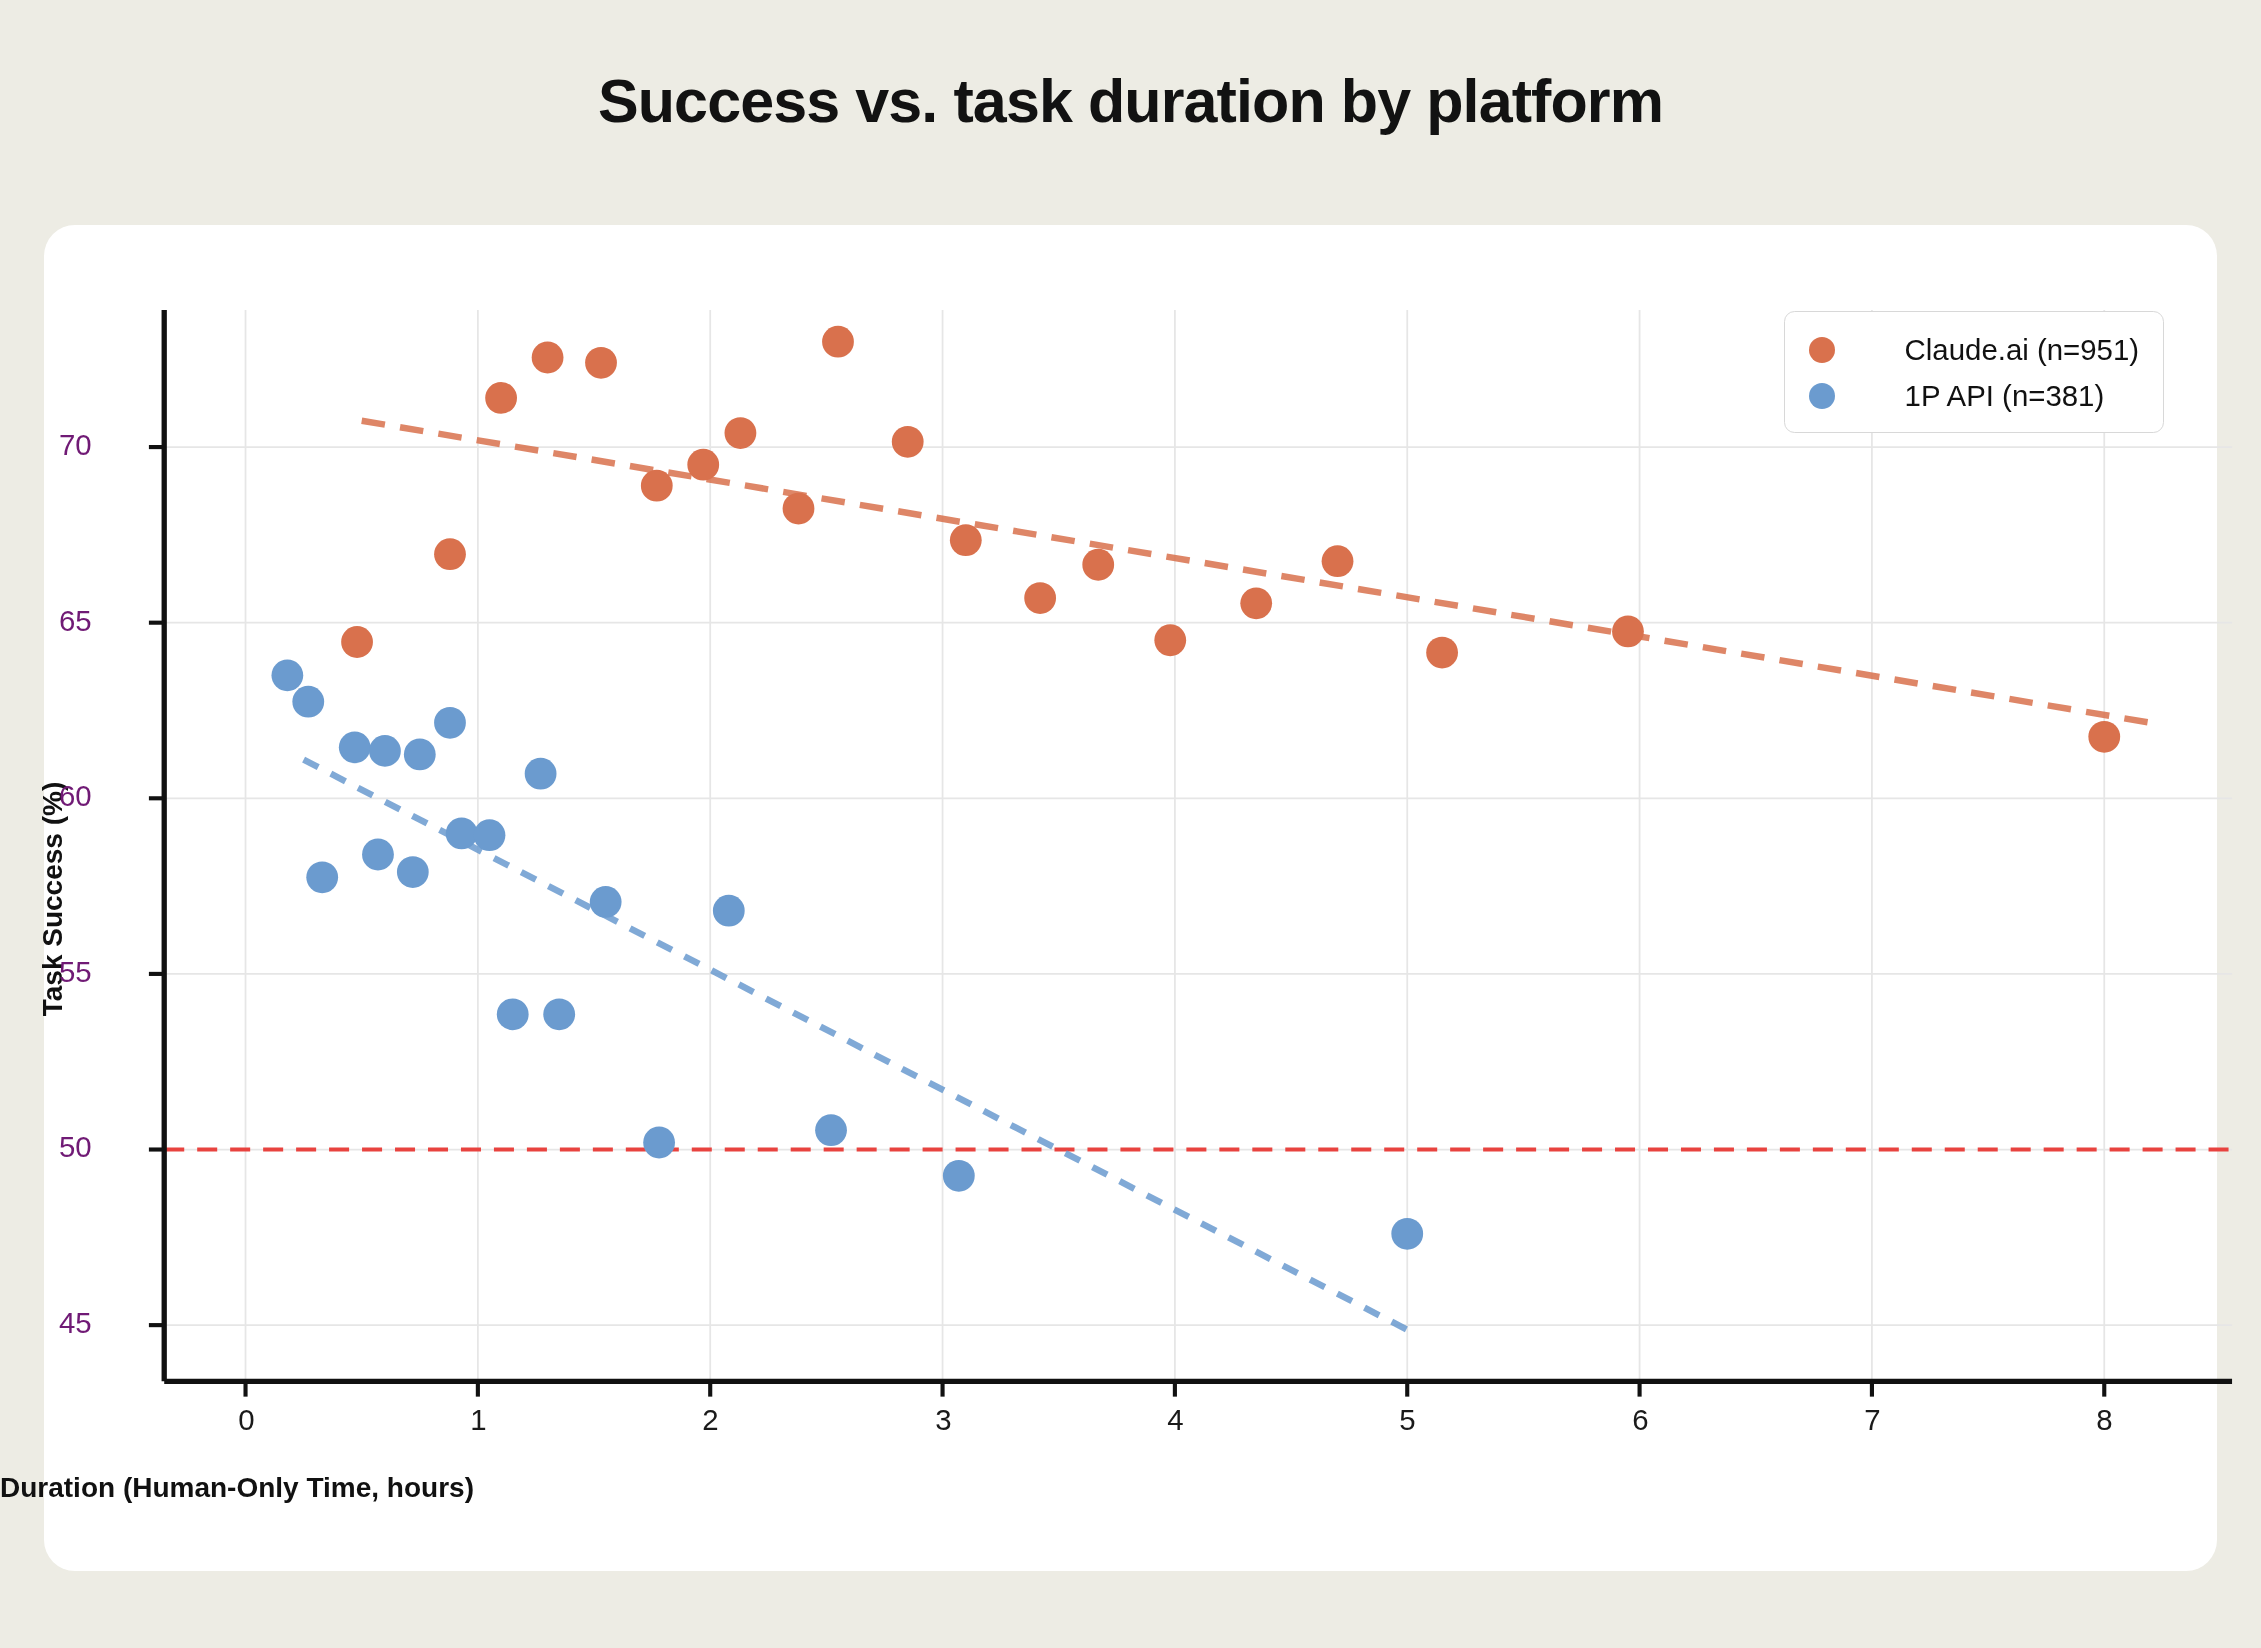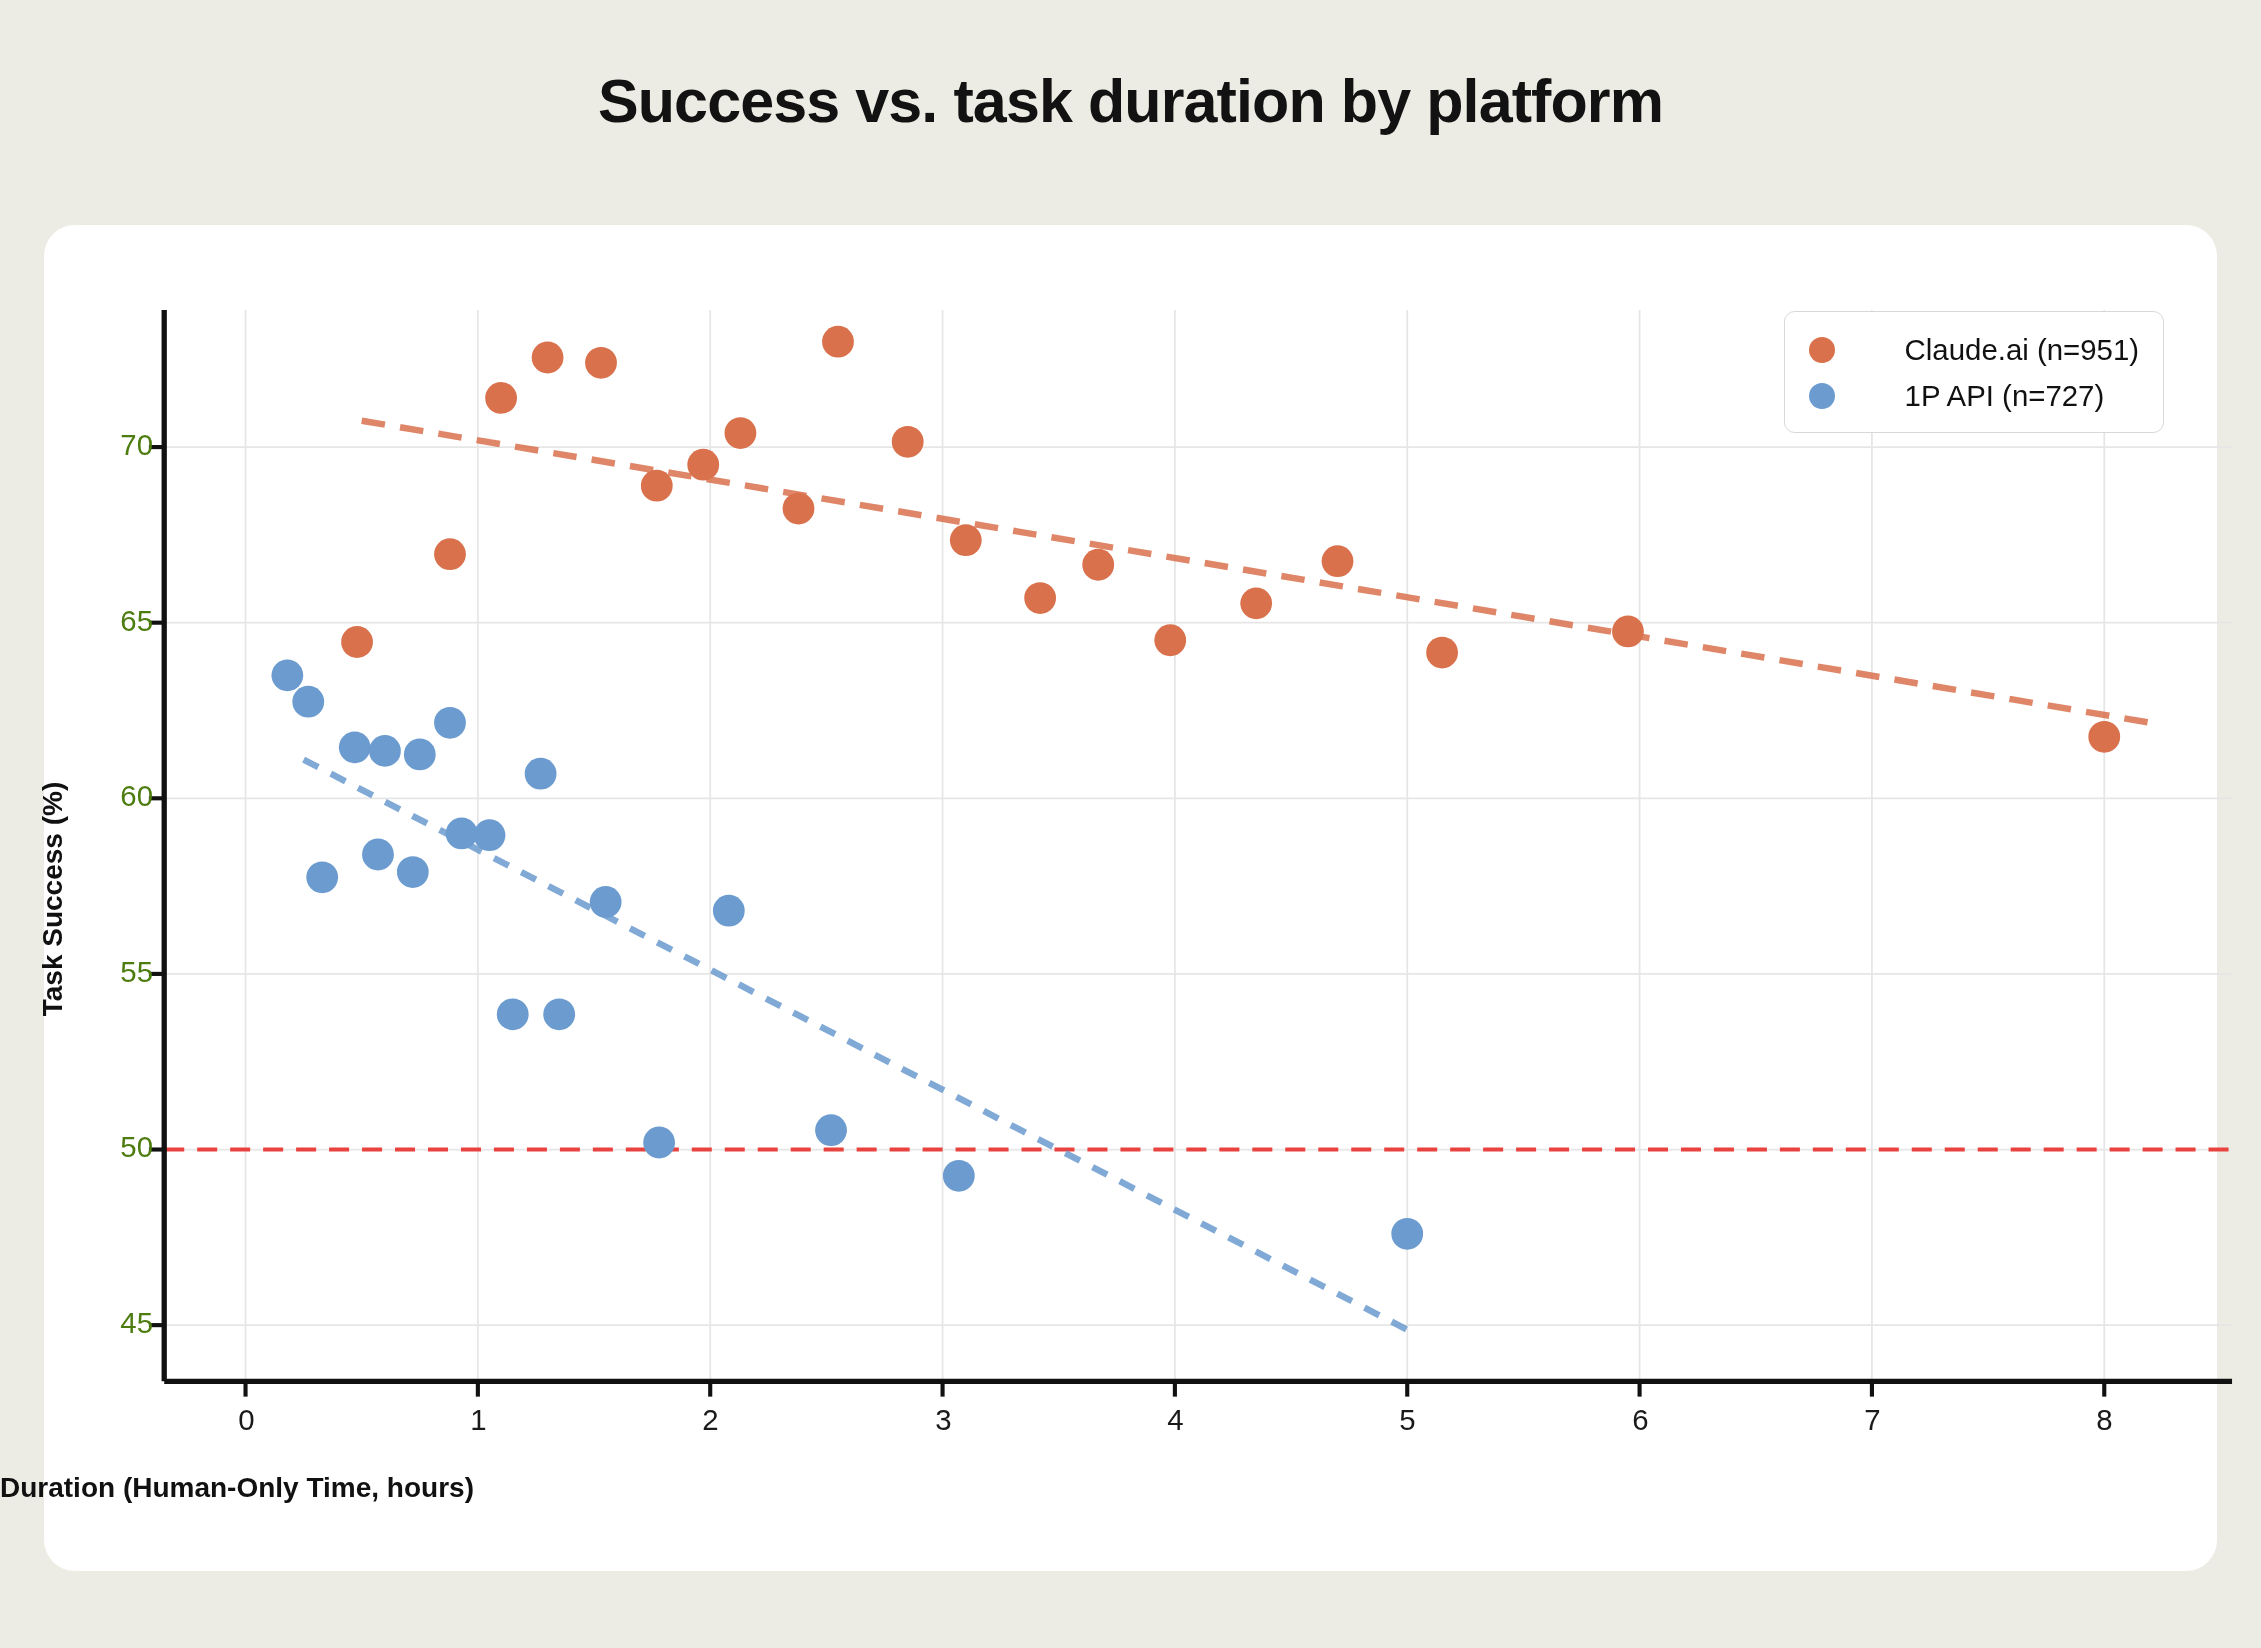--- a/index.html
+++ b/index.html
@@ -72,22 +72,22 @@
     font-size: 29.4px;
     color: #1a1a1a;
     text-align: center;
     width: 71px;
     margin-left: -35px;
     top: 1403px;
   }
   .tick-label-y {
     position: absolute;
     font-size: 29.4px;
-    color: #4d7c0f;
-    text-align: right;
+    color: #701a75;
+    text-align: left;
     width: 94px;
     left: 59px;
     margin-top: -19.4px;
   }
   #legend-box {
     position: absolute;
     left: 1784px;
     top: 311px;
     width: 380px;
     height: 122px;
@@ -223,18 +223,18 @@
       <div class="tick-label-y" style="top: 447px;">70</div>
     </div>
 
   <div id="legend-box">
     <div class="legend-row">
       <span class="legend-swatch" style="background:#d9714d"></span>
       <span class="legend-text">Claude.ai (n=951)</span>
     </div>
     <div class="legend-row">
       <span class="legend-swatch" style="background:#6b9bcf"></span>
-      <span class="legend-text">1P API (n=727)</span>
+      <span class="legend-text">1P API (n=381)</span>
     </div>
   </div>
 
 </div>
 
 
 </body></html>

